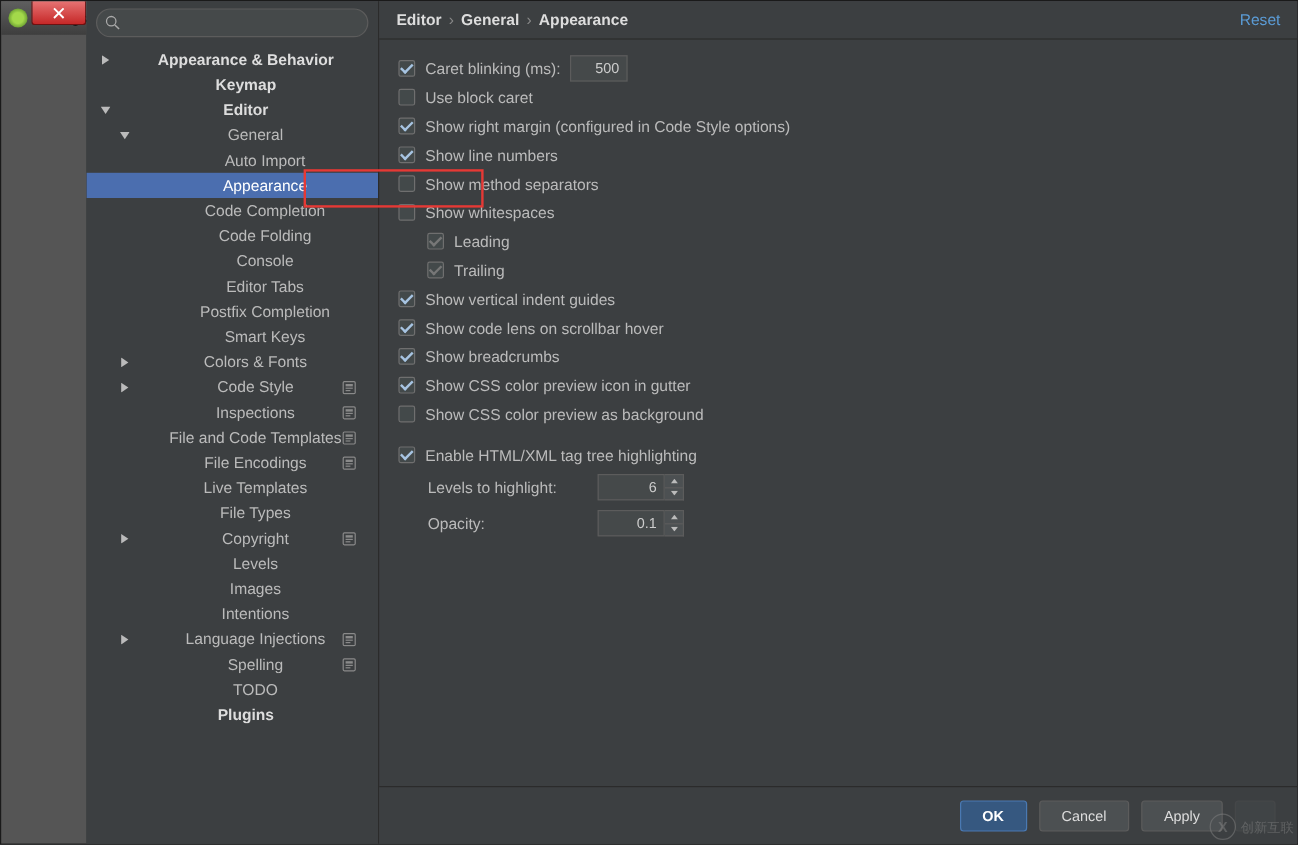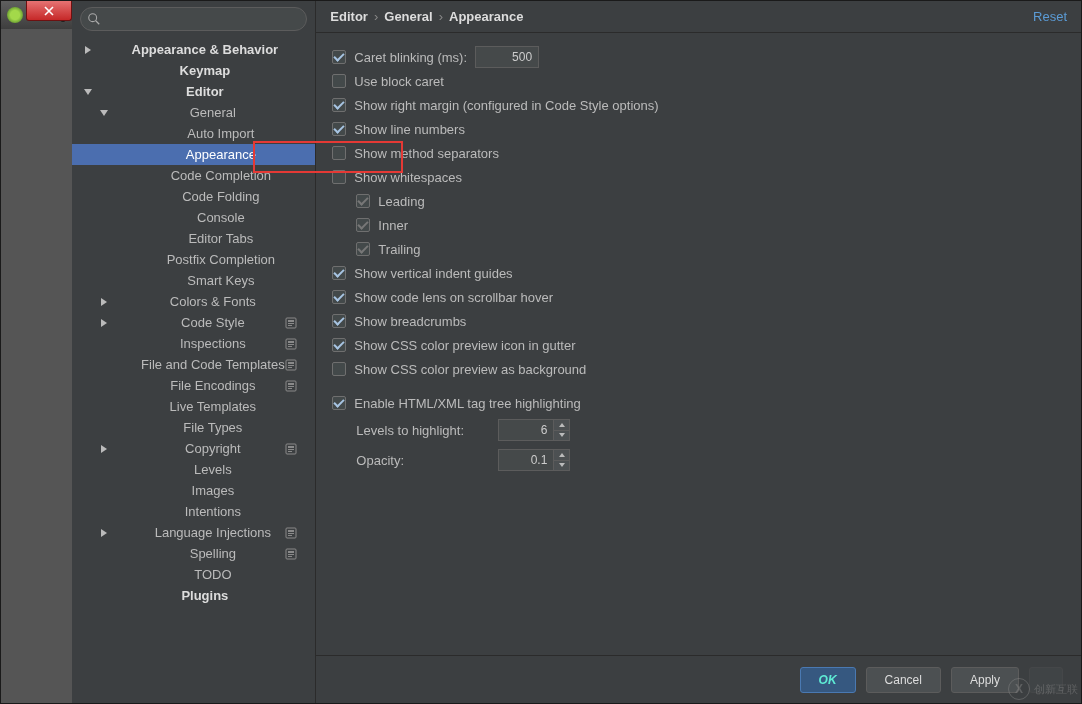--- a/index.html
+++ b/index.html
@@ -29,33 +29,33 @@
 .main-header { height: 32px; display: flex; align-items: center; padding: 0 14px; border-bottom: 1px solid #2b2b2b; background: #3c3f41; }
 .breadcrumb { display: flex; gap: 6px; font-weight: bold; color: #ddd; font-size: 13px; }
 .breadcrumb .sep { color: #888; font-weight: normal; }
 .reset-link { margin-left: auto; color: #5b9bd5; cursor: pointer; font-size: 13px; }
 .main-body { flex: 1; padding: 12px 16px 6px 16px; overflow: auto; }
 .opt { display: flex; align-items: center; height: 24px; gap: 8px; }
 .opt.indent1 { padding-left: 24px; }
 .chk { width: 14px; height: 14px; border: 1px solid #6f6f6f; background: #43494a; display: inline-flex; align-items: center; justify-content: center; border-radius: 2px; }
 .chk.checked::after { content: ""; width: 8px; height: 4px; border-left: 2px solid #a7c4e2; border-bottom: 2px solid #a7c4e2; transform: rotate(-45deg); margin-top: -2px; }
 .chk.checked.dim::after { border-color: #777; }
-.num-input { width: 64px; height: 22px; background: #45494a; border: 1px solid #5c5c5c; color: #ccc; text-align: right; padding: 0 6px; font-size: 12px; }
+.num-input { width: 48px; height: 22px; background: #45494a; border: 1px solid #5c5c5c; color: #ccc; text-align: right; padding: 0 6px; font-size: 12px; }
 .spin-wrap { display: flex; align-items: center; }
 .spin-wrap .num-input { width: 56px; }
 .spin-btns { display: flex; flex-direction: column; height: 22px; width: 16px; border: 1px solid #5c5c5c; border-left: none; background: #4c5052; }
 .spin-btns div { flex: 1; display: flex; align-items: center; justify-content: center; }
 .spin-btns div:first-child { border-bottom: 1px solid #5c5c5c; }
 .spin-btns svg { width: 6px; height: 4px; fill: #bbb; }
 .field-row { display: flex; align-items: center; height: 30px; gap: 10px; padding-left: 24px; }
 .field-row .lbl { min-width: 132px; }
 .highlight-box { position: absolute; border: 2px solid #e53935; z-index: 5; pointer-events: none; }
 .footer { height: 48px; border-top: 1px solid #2b2b2b; display: flex; align-items: center; justify-content: flex-end; gap: 10px; padding-right: 18px; background: #3c3f41; }
 .btn { height: 26px; padding: 0 18px; background: #4c5052; border: 1px solid #5c5c5c; color: #ddd; border-radius: 3px; cursor: pointer; font-size: 12px; }
-.btn.primary { background: #365880; border-color: #4a79b2; color: #5eead4; font-weight: bold; font-style: italic; }
+.btn.primary { background: #365880; border-color: #4a79b2; color: #ffffff; font-weight: bold; }
 .btn.helpbtn { width: 34px; padding: 0; opacity: 0.3; }
 .watermark { position: absolute; right: 4px; bottom: 4px; display: flex; align-items: center; gap: 4px; opacity: 0.45; color: #888; font-size: 11px; pointer-events: none; }
 .watermark .wm-icon { width: 22px; height: 22px; border: 1.5px solid #888; border-radius: 50%; display: flex; align-items: center; justify-content: center; font-weight: bold; color:#888; font-size:12px; }
 .gap { height: 10px; }
 </style>
 </head>
 <body>
 
 <div class="window">
   <div class="titlebar">
@@ -322,24 +322,20 @@
           <span class="chk"></span>
           <span>Show method separators</span>
         </div>
         <div class="opt">
           <span class="chk"></span>
           <span>Show whitespaces</span>
         </div>
         <div class="opt indent1">
           <span class="chk checked dim"></span>
           <span>Leading</span>
-        </div>
-        <div class="opt indent1">
-          <span class="chk checked dim"></span>
-          <span>Inner</span>
         </div>
         <div class="opt indent1">
           <span class="chk checked dim"></span>
           <span>Trailing</span>
         </div>
         <div class="opt">
           <span class="chk checked"></span>
           <span>Show vertical indent guides</span>
         </div>
         <div class="opt">

